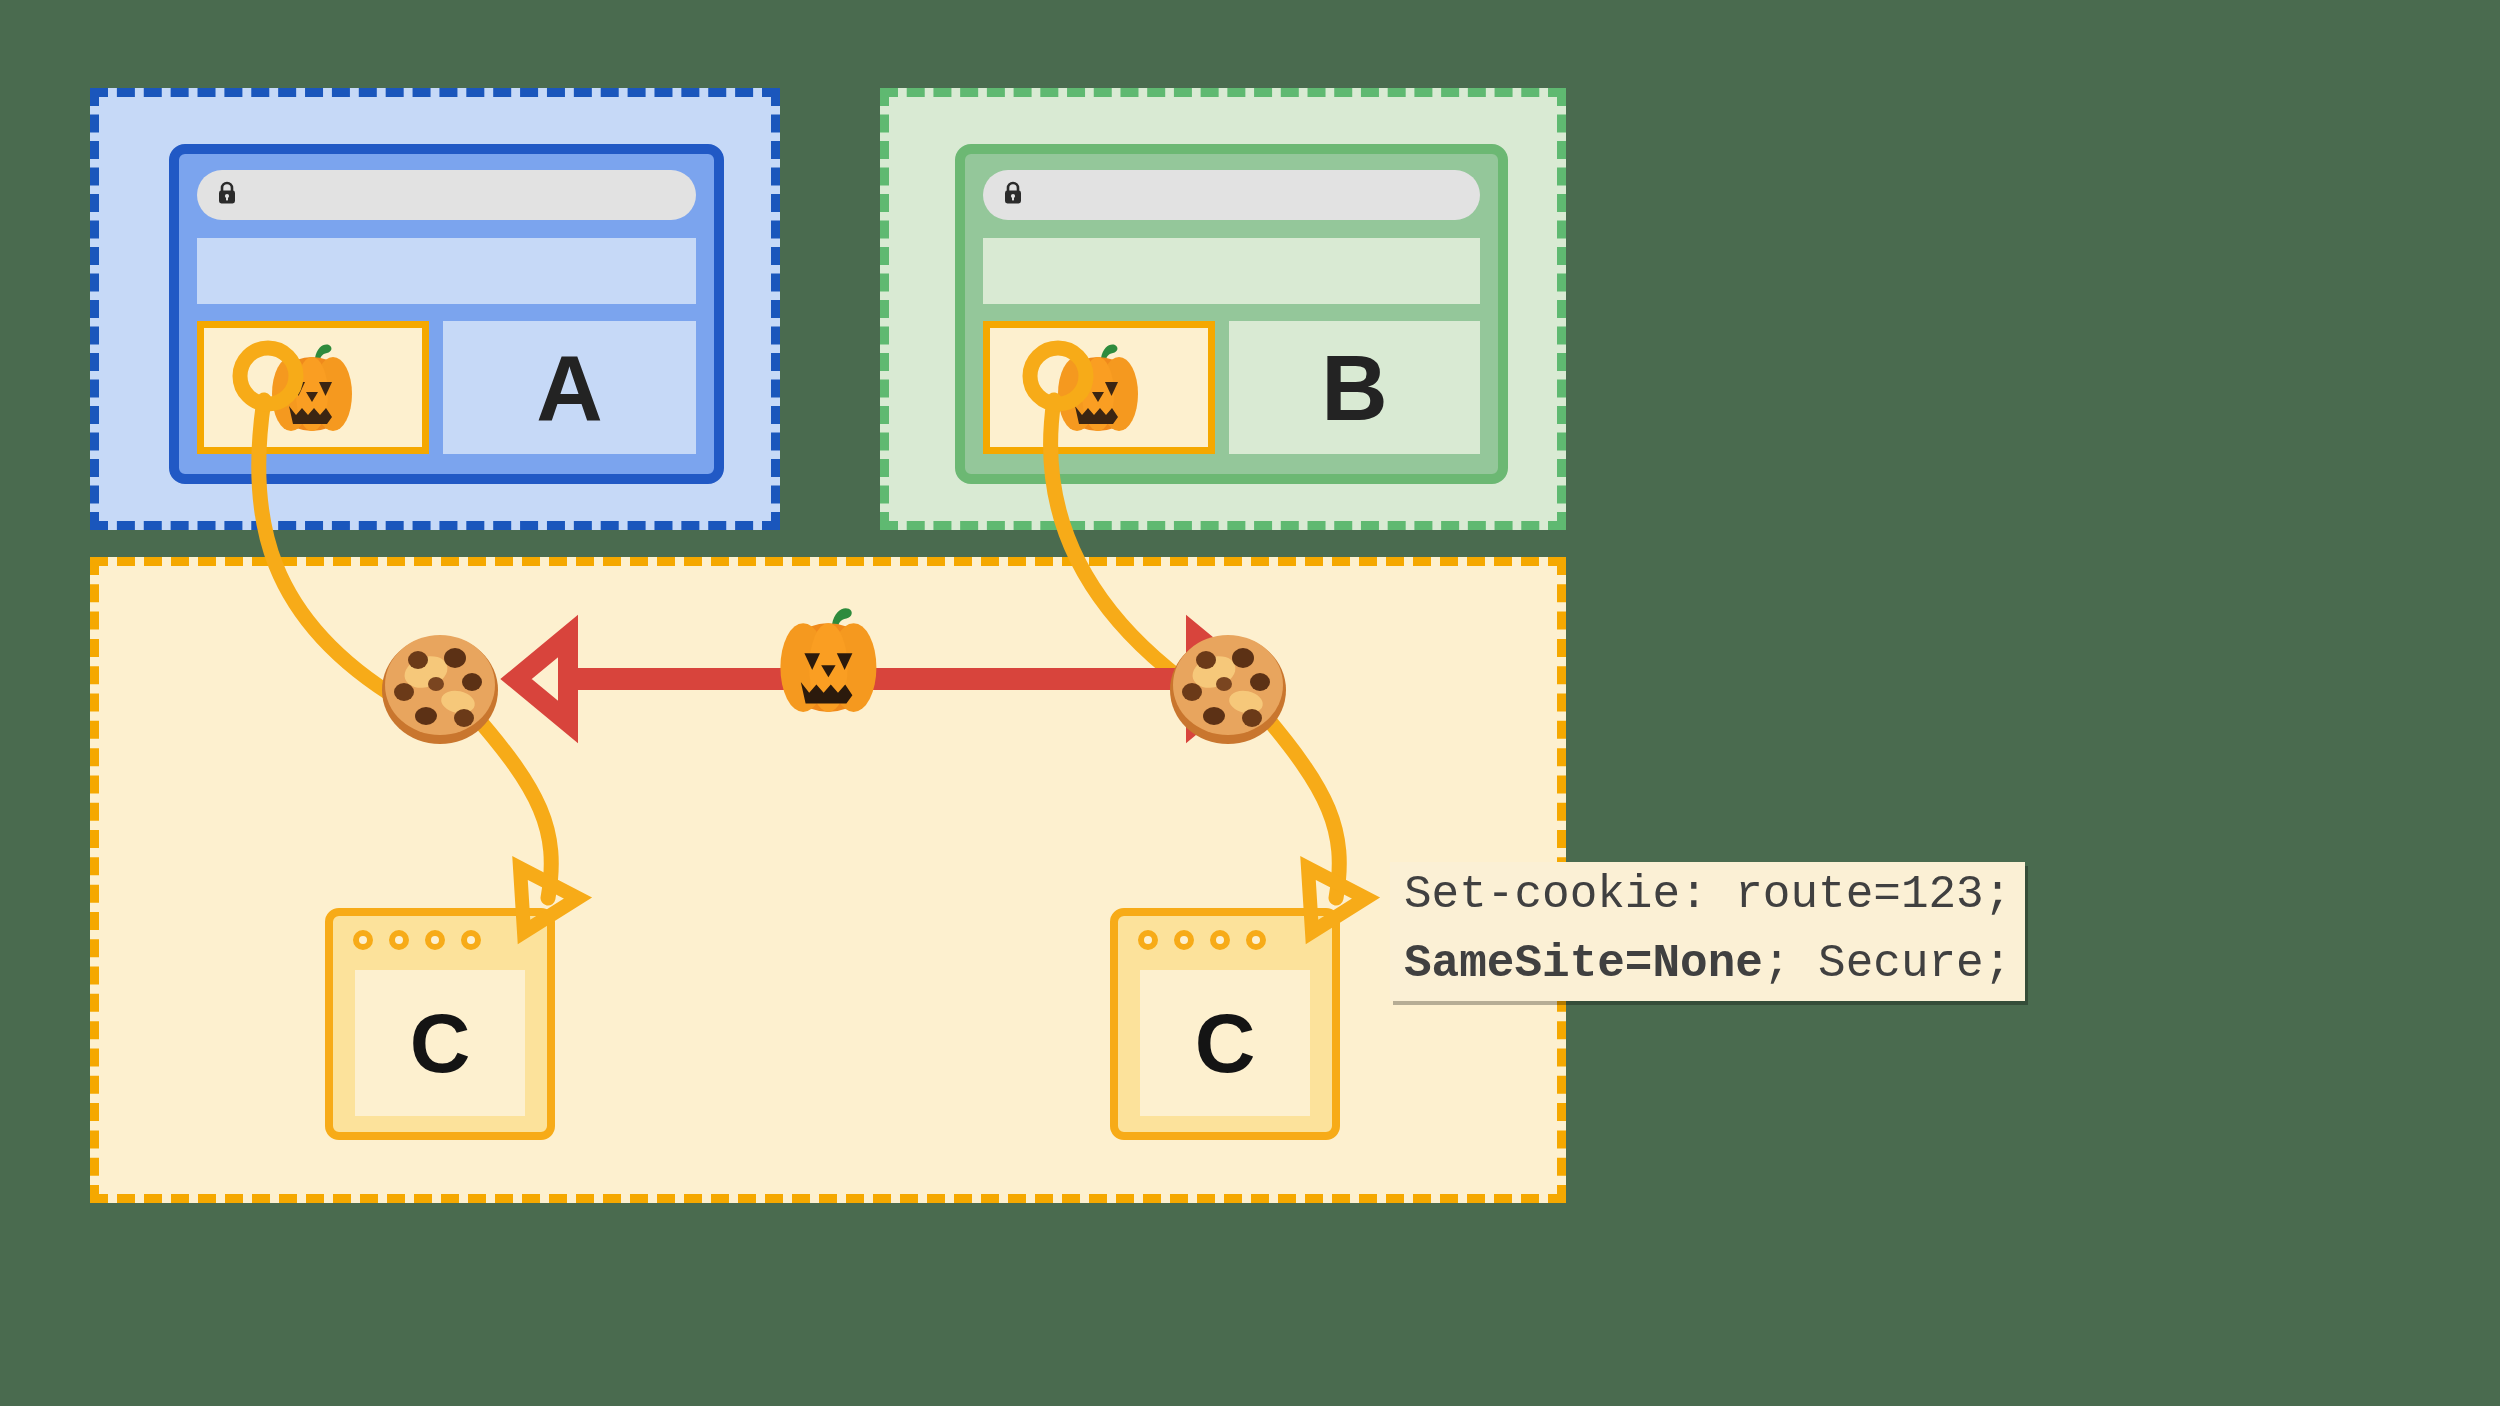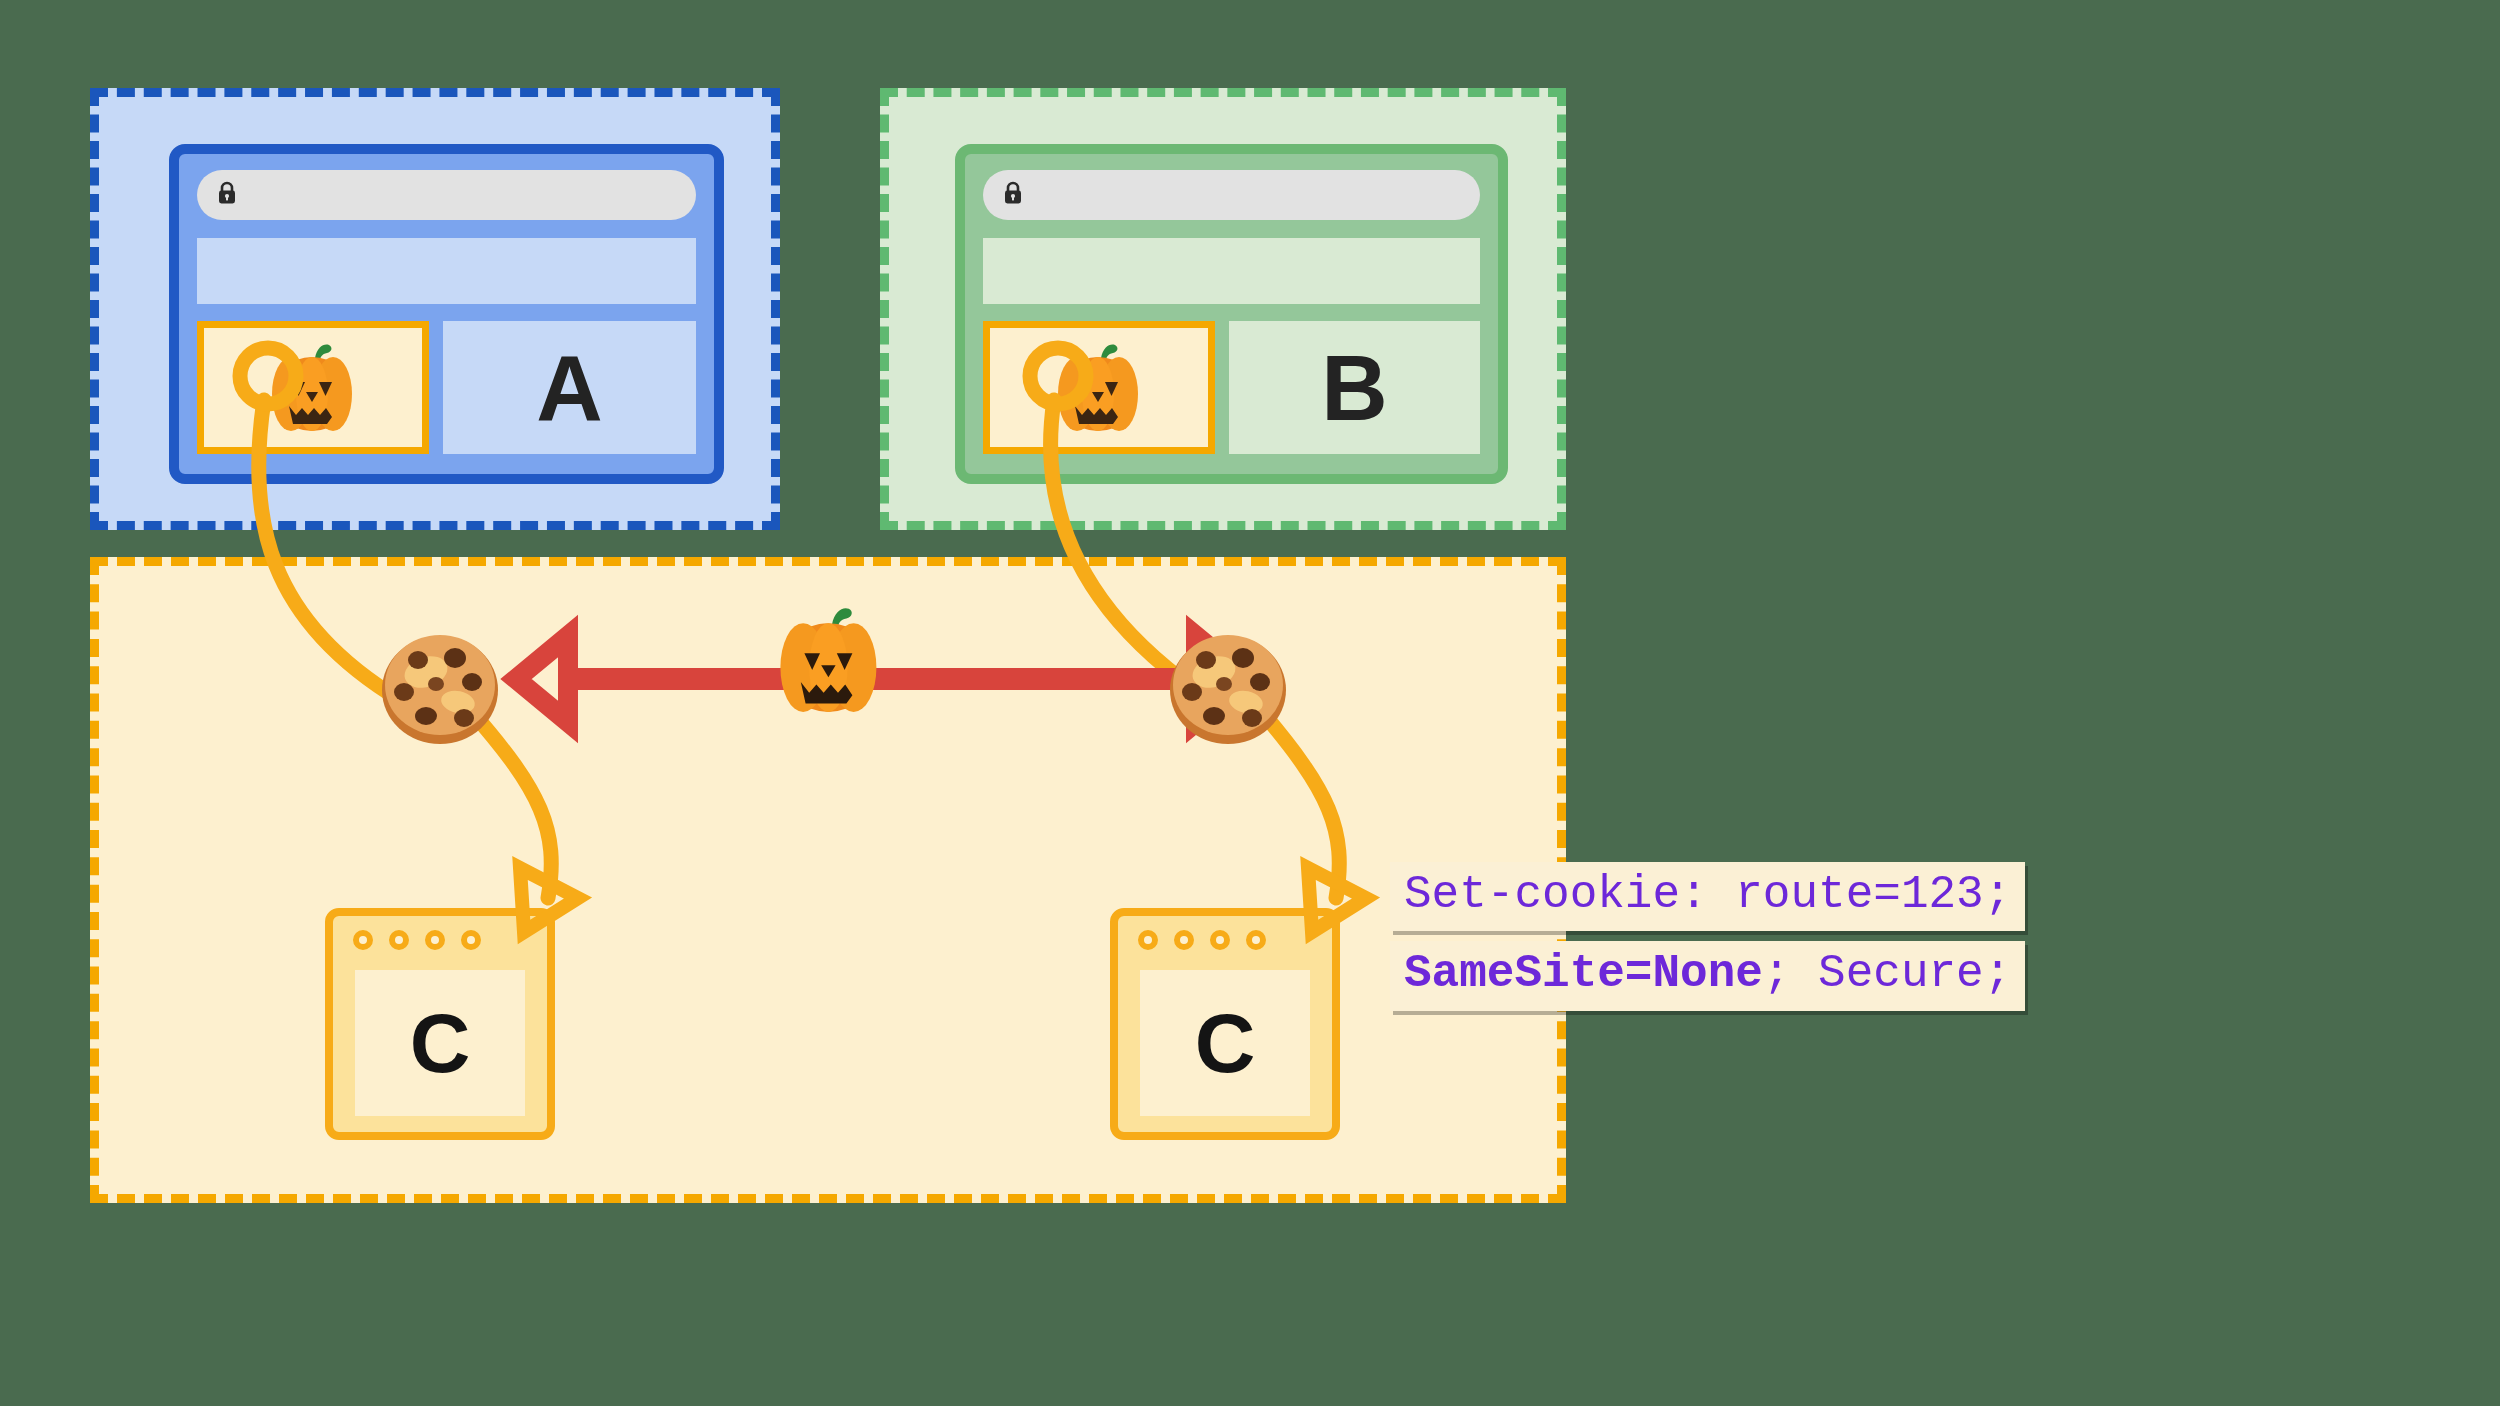--- a/index.html
+++ b/index.html
@@ -97,27 +97,27 @@
   .server-1{left:325px;top:908px;}
   .server-2{left:1110px;top:908px;}
   
   .code-stack{
     position:absolute;left:1390px;top:862px;
   }
   .code-line{
     background:#fbf0d5;
     font-family:"Liberation Mono",monospace;
     font-size:46px;
-    color:#6d28d9;
+    color:#404040;
     padding:7px 14px 9px 14px;
     white-space:pre;
     box-shadow:3px 4px 0 rgba(0,0,0,.28);
     line-height:1.16;
   }
-  .code-line.second{margin-top:10px;}
+  .code-line.second{margin-top:0;}
   .code-line b{font-weight:700;}
   
   #overlay{position:absolute;left:0;top:0;width:2500px;height:1406px;pointer-events:none;}
 </style>
 </head>
 <body>
 
 <div id="stage">
 
   <div class="zone zone-a">

